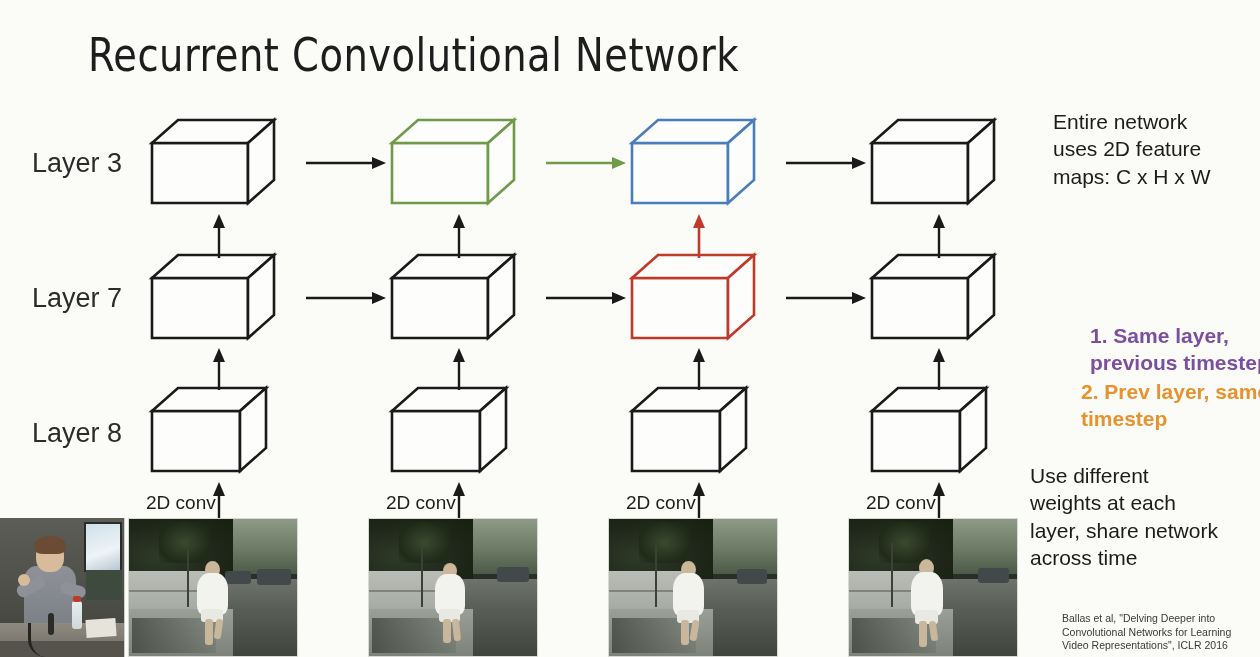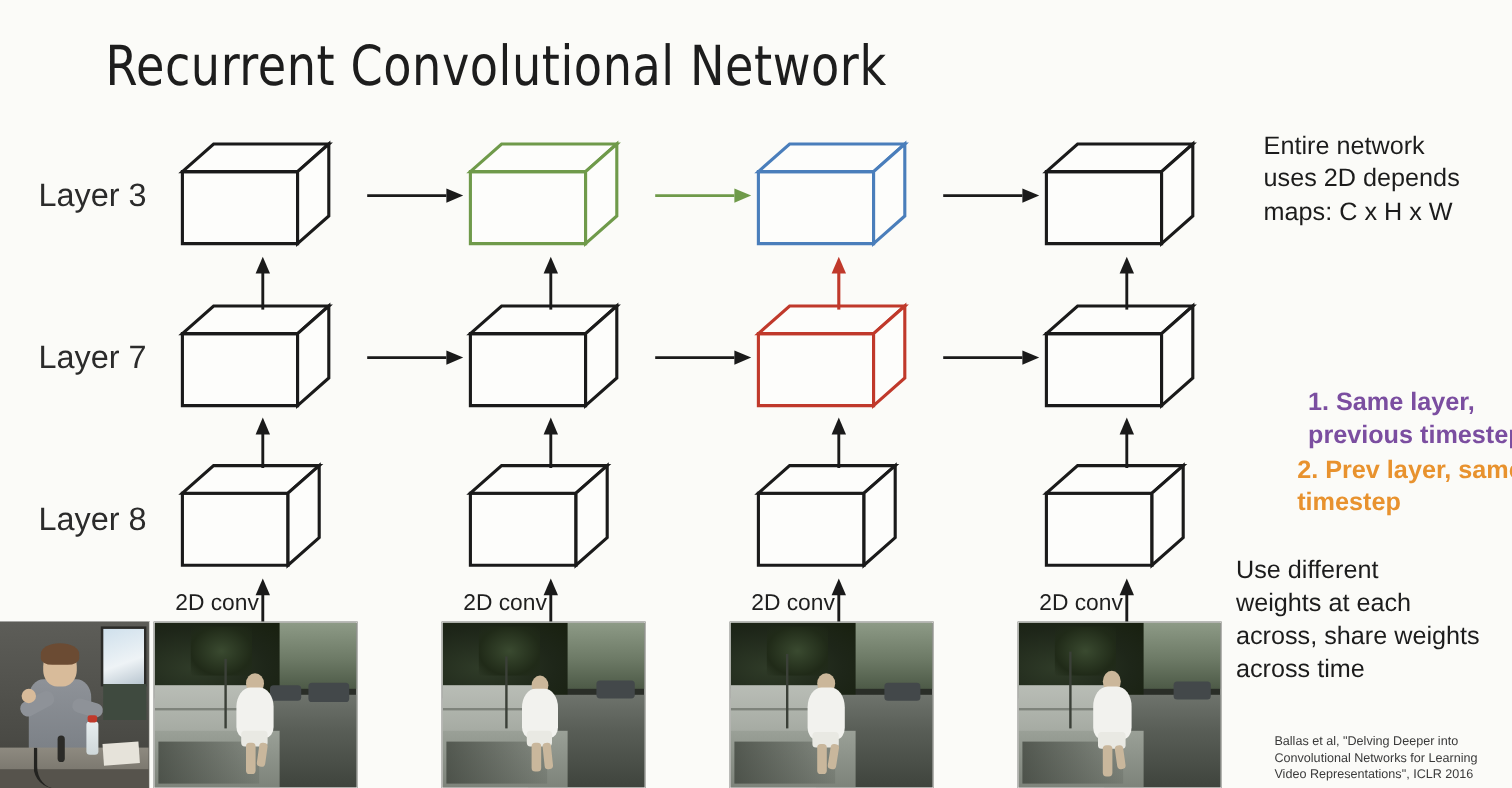--- a/index.html
+++ b/index.html
@@ -414,32 +414,32 @@
     <div class="desk"></div>
     <div class="desk-front"></div>
     <div class="mic"></div>
     <div class="bottle"></div>
     <div class="bottle-cap"></div>
     <div class="paper"></div>
     <div class="cable"></div>
   </div>
 
   <div class="rt block" style="left:1053px;top:108px;width:200px;">Entire network
-uses 2D depends
+uses 2D feature
 maps: C x H x W</div>
 
 
   <div class="rt bold-purple" style="left:1090px;top:322px;width:215px;">1. Same layer,
 previous timestep</div>
 
   <div class="rt bold-orange" style="left:1081px;top:378px;width:220px;">2. Prev layer, same
 timestep</div>
 
   <div class="rt block" style="left:1030px;top:462px;width:222px;">Use different
 weights at each
-across, share weights
+layer, share network
 across time</div>
 
   <div class="citation">Ballas et al, "Delving Deeper into
 Convolutional Networks for Learning
 Video Representations", ICLR 2016</div>
 
 </div>
 
 </body></html>

